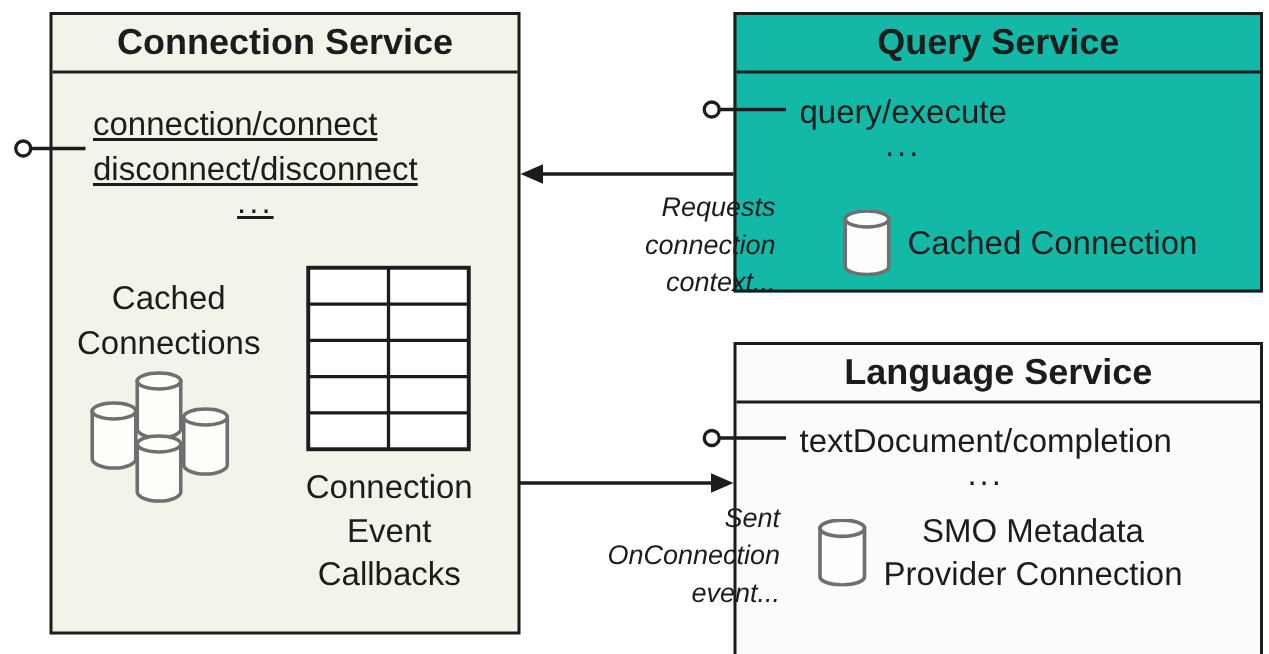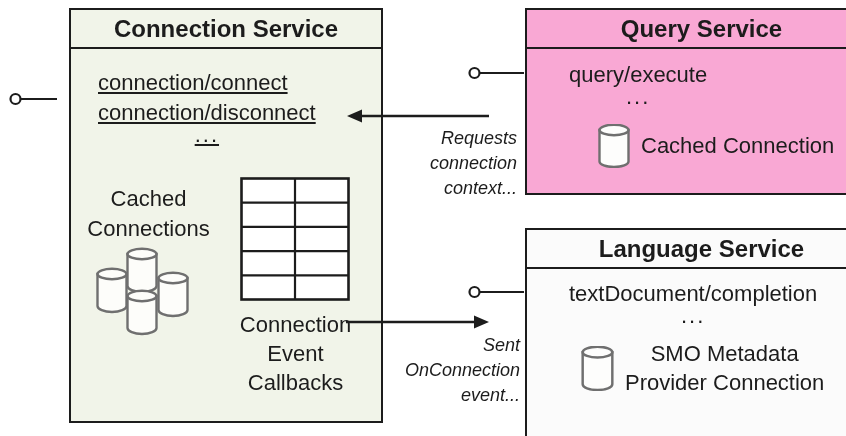--- a/index.html
+++ b/index.html
@@ -1,22 +1,22 @@
 <!DOCTYPE html>
 <html><head>
 <meta charset="utf-8">
 <style>
   html,body { margin:0; padding:0; background:#ffffff; }
   .canvas {
     position:relative; width:846px; height:436px; background:#ffffff;
     font-family:"Liberation Sans", sans-serif; color:#1c1c1c; overflow:hidden;
   }
-  .box { position:absolute; box-sizing:border-box; border:2px solid #1c1c1c;margin-left:36px; }
+  .box { position:absolute; box-sizing:border-box; border:2px solid #1c1c1c; }
   .box.conn  { left:33px;  top:8px;   width:314px; height:415px; background:#f1f4e9; }
-  .box.query { left:489px; top:8px;   width:353px; height:187px; background:#f9a8d4; }
+  .box.query { left:489px; top:8px;   width:353px; height:187px; background:#14b8a6; }
   .box.lang  { left:489px; top:228px; width:353px; height:243px; background:#fbfbfb; }
   .box-header {
     height:37px; border-bottom:2px solid #1c1c1c;
     display:flex; align-items:center; justify-content:center;
     font-weight:bold; font-size:24px; letter-spacing:0;
   }
   .methods { position:absolute; font-size:22px; line-height:30px; white-space:nowrap; }
   .methods .more { line-height:14px; text-align:center; letter-spacing:2px; }
   .conn-methods  { left:27px; top:58px;text-decoration:underline; }
   .query-methods { left:42px; top:50px; }
@@ -25,21 +25,21 @@
     position:absolute; left:10px; top:174px; width:135px;
     text-align:center; font-size:22px; line-height:30px;
   }
   .cluster-icon { position:absolute; left:23px; top:236px; }
   .table-icon   { position:absolute; left:168px; top:166px; }
   .callbacks-label {
     position:absolute; left:152px; top:300px; width:145px;
     text-align:center; font-size:22px; line-height:29px;
   }
   .db-row { position:absolute; display:flex; align-items:center; gap:11px; }
-  .cached-row { left:59px; top:113px; height:46px;padding-left:12px; }
+  .cached-row { left:59px; top:129px; height:46px;padding-left:12px; }
   .smo-row    { left:54px; top:108px; height:60px; }
   .db-row .db-label { font-size:22px; white-space:nowrap; }
   .smo-row .db-label { text-align:center; line-height:29px; }
   .arrow-label {
     position:absolute; width:200px; text-align:right;
     font-style:italic; font-size:18px; line-height:25px;
   }
   .requests-label { left:317px; top:126px; }
   .sent-label     { left:320px; top:333px; }
   .connectors { position:absolute; left:0; top:0; pointer-events:none; }
@@ -48,21 +48,21 @@
 <body>
 
 <div class="canvas">
 
   <div class="box conn">
     <div class="box-header">
       <span>Connection Service</span>
     </div>
     <div class="methods conn-methods">
       <div>connection/connect</div>
-      <div>connection/disconnect</div>
+      <div>disconnect/disconnect</div>
       <div class="more">...</div>
     </div>
     <div class="active-label">
       <div>Cached</div>
       <div>Connections</div>
     </div>
     <svg class="cluster-icon" width="100" height="92" viewBox="0 0 100 92">
       <defs>
         <g id="cyl" fill="#fdfdfa" stroke="#6f6f6f" stroke-width="2.4">
           <path d="M1.5,6 L1.5,38 C1.5,41.2 8,44 16,44 C24,44 30.5,41.2 30.5,38 L30.5,6 Z"></path>

